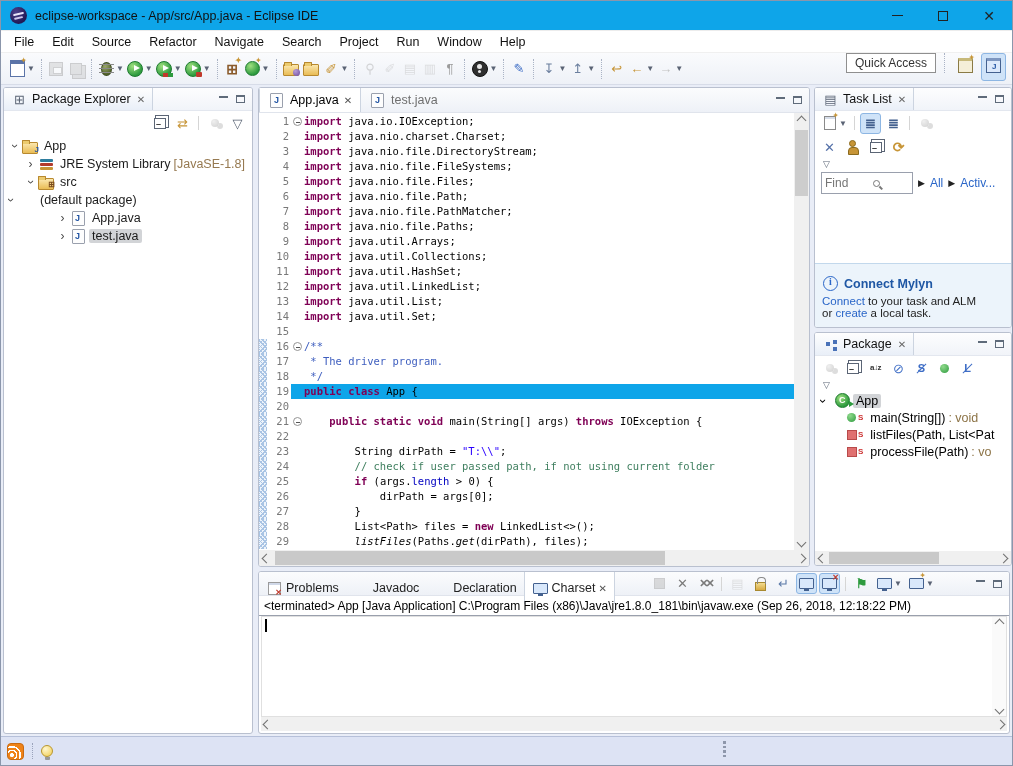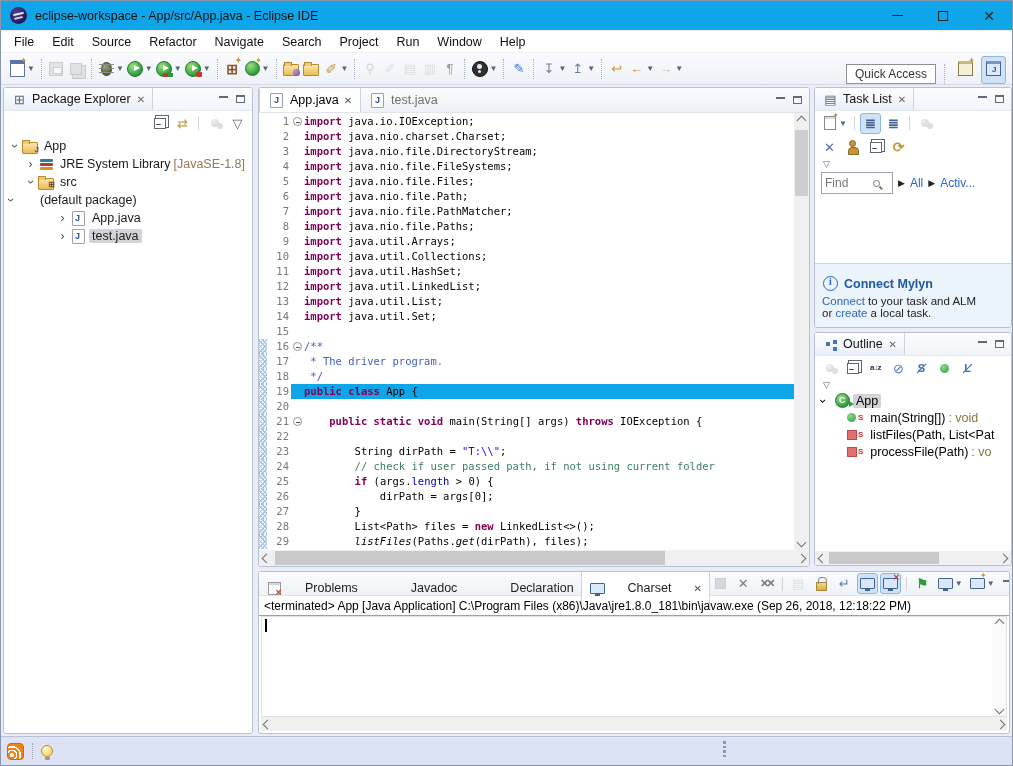--- a/index.html
+++ b/index.html
@@ -21,21 +21,21 @@
 .menubar{position:absolute;left:0;top:30px;right:0;height:22px;background:#fff;display:flex;align-items:center;padding-left:4px;border-bottom:1px solid #f0f0f0}
 .menu-item{font-size:12.5px;color:#111;padding:2px 9px;cursor:default}
 
 .toolbar{position:absolute;left:0;top:52px;right:0;height:32px;background:linear-gradient(#fafbfd,#eef1f7);border-bottom:1px solid #d7dce8;display:flex;align-items:center;padding:0 4px}
 .tb-left{display:flex;align-items:center;height:100%}
 .tb-group{display:flex;align-items:center;gap:1px;padding:0 3px}
 .tb-sep{width:1px;height:20px;border-left:1px dotted #aab3c5;margin:0 2px}
 .tbtn{display:flex;align-items:center;padding:2px 1px;border-radius:3px}
 .tbtn.dis{opacity:.45;filter:grayscale(.9)}
 .dd{font-size:8px;color:#5a6374;margin-left:1px}
-.tb-right{margin-left:auto;display:flex;align-items:flex-end;gap:6px;height:100%}
+.tb-right{margin-left:auto;display:flex;align-items:flex-start;gap:6px;height:100%}
 .quick-access{font-size:12px;color:#333;border:1px solid #8f8f8f;background:#fff;padding:2px 8px;height:20px;display:flex;align-items:center}
 .persp-bar{display:flex;align-items:center;gap:3px;padding-right:2px}
 .pbtn{padding:3px;border-radius:3px;border:1px solid transparent}
 .pbtn.active{background:#cfe3f8;border-color:#8db6e3}
 
 .ik{width:17px;height:17px;display:inline-flex;align-items:center;justify-content:center;position:relative;font-size:13px;line-height:1;flex:0 0 auto}
 .ik-run,.ik-cov,.ik-prof{}
 .ik-run::before,.ik-cov::before,.ik-prof::before{content:"";width:14px;height:14px;border-radius:50%;background:radial-gradient(circle at 35% 30%,#9fe07f,#2e9b3f 70%);border:1px solid #1c7a2e}
 .ik-run::after,.ik-cov::after,.ik-prof::after{content:"";position:absolute;left:7px;top:5px;border-left:6px solid #fff;border-top:3.5px solid transparent;border-bottom:3.5px solid transparent}
 .ik-cov .sub{position:absolute;right:0;bottom:0;width:5px;height:4px;background:#2e9b3f;box-shadow:-5px 0 0 #c0392b}
@@ -156,38 +156,38 @@
 .hs-btn{width:15px;display:flex;align-items:center;justify-content:center}
 .ed-hthumb{position:absolute;left:16px;width:390px;top:1px;bottom:1px;background:#c9c9c9}
 
 #task{left:813px;top:2px;width:198px;height:241px}
 #outline{left:813px;top:247px;width:198px;height:234px}
 .task-toolbar{display:flex;align-items:center;gap:2px;height:24px;padding:0 4px;background:#fff}
 .tlbtn{padding:1px;border-radius:3px;border:1px solid transparent;display:flex;align-items:center}
 .tlbtn.active{background:#cfe3f8;border-color:#8db6e3}
 .tlbtn.dis{opacity:.45;filter:grayscale(.9)}
 .find-row{display:flex;align-items:center;gap:5px;padding:3px 6px}
-.find-box{display:flex;align-items:center;border:1px solid #9aa0ad;background:#fff;width:72px;height:22px;padding:0 3px}
+.find-box{display:flex;align-items:center;border:1px solid #9aa0ad;background:#fff;width:92px;height:22px;padding:0 3px}
 .find-box input{border:none;outline:none;width:48px;font-size:12px;font-family:"Liberation Sans",sans-serif;color:#333}
 .mag{width:7px;height:7px;border:1.5px solid #777;border-radius:50%;position:relative;flex:0 0 auto}
 .mag::after{content:"";position:absolute;width:4px;height:1.5px;background:#777;left:5px;top:6px;transform:rotate(45deg)}
 .tri{color:#222;font-size:9px}
 .flink{color:#2a66c8;font-size:12px}
 .mylyn{position:absolute;left:0;right:0;bottom:0;height:64px;background:#ecf4fb;border-top:1px solid #c2d8ec;padding:11px 7px;font-size:11.5px;color:#222}
 .mylyn-title{display:flex;align-items:center;gap:5px;color:#1f57a4;font-weight:bold;font-size:12.5px;margin-bottom:3px}
 .mylyn a,.link{color:#2a66c8;}
 .outline-tree{padding-top:2px}
 .ot-row{display:flex;align-items:center;height:17px;font-size:12.5px;white-space:nowrap;overflow:hidden}
 .ot-ret{color:#8c7346}
 .ot-hscroll{position:absolute;left:0;bottom:0;right:0;height:14px;background:#f0f0f0;display:flex;align-items:center}
 .ot-hthumb{position:absolute;left:14px;width:110px;top:1px;bottom:1px;background:#c9c9c9}
 
 #console{left:257px;top:486px;right:2px;height:163px}
 .con-tabs{height:24px;display:flex;align-items:stretch;background:linear-gradient(#fbfcfd,#eef1f7);border-bottom:1px solid #e0e4ec;font-size:12.5px}
-.con-tab{display:flex;align-items:center;gap:22px;padding:16px 7px;color:#222}
+.con-tab{display:flex;align-items:center;gap:3px;padding:16px 7px;color:#222}
 .con-tab.active{background:#fff;border-left:1px solid #ccd4e0;border-right:1px solid #ccd4e0}
 .con-toolbar{margin-left:auto;display:flex;align-items:center;gap:2px;padding-right:6px}
 .con-status{height:20px;display:flex;align-items:center;padding:0 5px;font-size:12px;color:#000;border-bottom:1px solid #9aa0ad;background:#fff;white-space:nowrap;overflow:hidden}
 .con-content{position:absolute;left:2px;top:44px;right:2px;bottom:16px;background:#fff;border:1px solid #e0e0e0}
 .caret{position:absolute;left:3px;top:2px;width:1.5px;height:13px;background:#000}
 .con-vscroll{position:absolute;right:0;top:0;bottom:0;width:14px;display:flex;flex-direction:column;justify-content:space-between;align-items:center;padding:3px 0;background:#fafafa}
 .con-hscroll{position:absolute;left:2px;bottom:2px;right:2px;height:14px;background:#f0f0f0;display:flex;align-items:center;justify-content:space-between;padding:0 3px}
 
 .statusbar{position:absolute;left:0;bottom:0;right:0;height:29px;background:#dde3f4;border-top:1px solid #b6c0d9;display:flex;align-items:center;padding:0 6px}
 .rss{width:17px;height:17px;border-radius:4px;background-color:#ef8318;background-image:radial-gradient(circle at 26% 74%,#fff 1.8px,transparent 2.3px),radial-gradient(circle at 26% 74%,transparent 4.2px,#fff 4.2px 5.6px,transparent 5.6px),radial-gradient(circle at 26% 74%,transparent 7.6px,#fff 7.6px 9px,transparent 9px);border:1px solid #c96a10}
@@ -718,21 +718,21 @@
         <div>
           <span>or </span><a class="link">create</a><span> a local task.</span>
         </div>
       </div>
     </div>
 
     <div class="panel" id="outline">
       <div class="panel-header">
         <div class="ph-tab">
           <span class="ik ik-outline"></span>
-          <span>Outline</span>
+          <span>Package</span>
           <span class="ph-close">✕</span>
         </div>
         <div class="ph-controls">
           <span class="mini"></span>
           <span class="maxi"></span>
         </div>
       </div>
       <div class="task-toolbar" id="outline-tb">
           <span class="tlbtn dis">
             <span class="ik ik-focus"></span>

